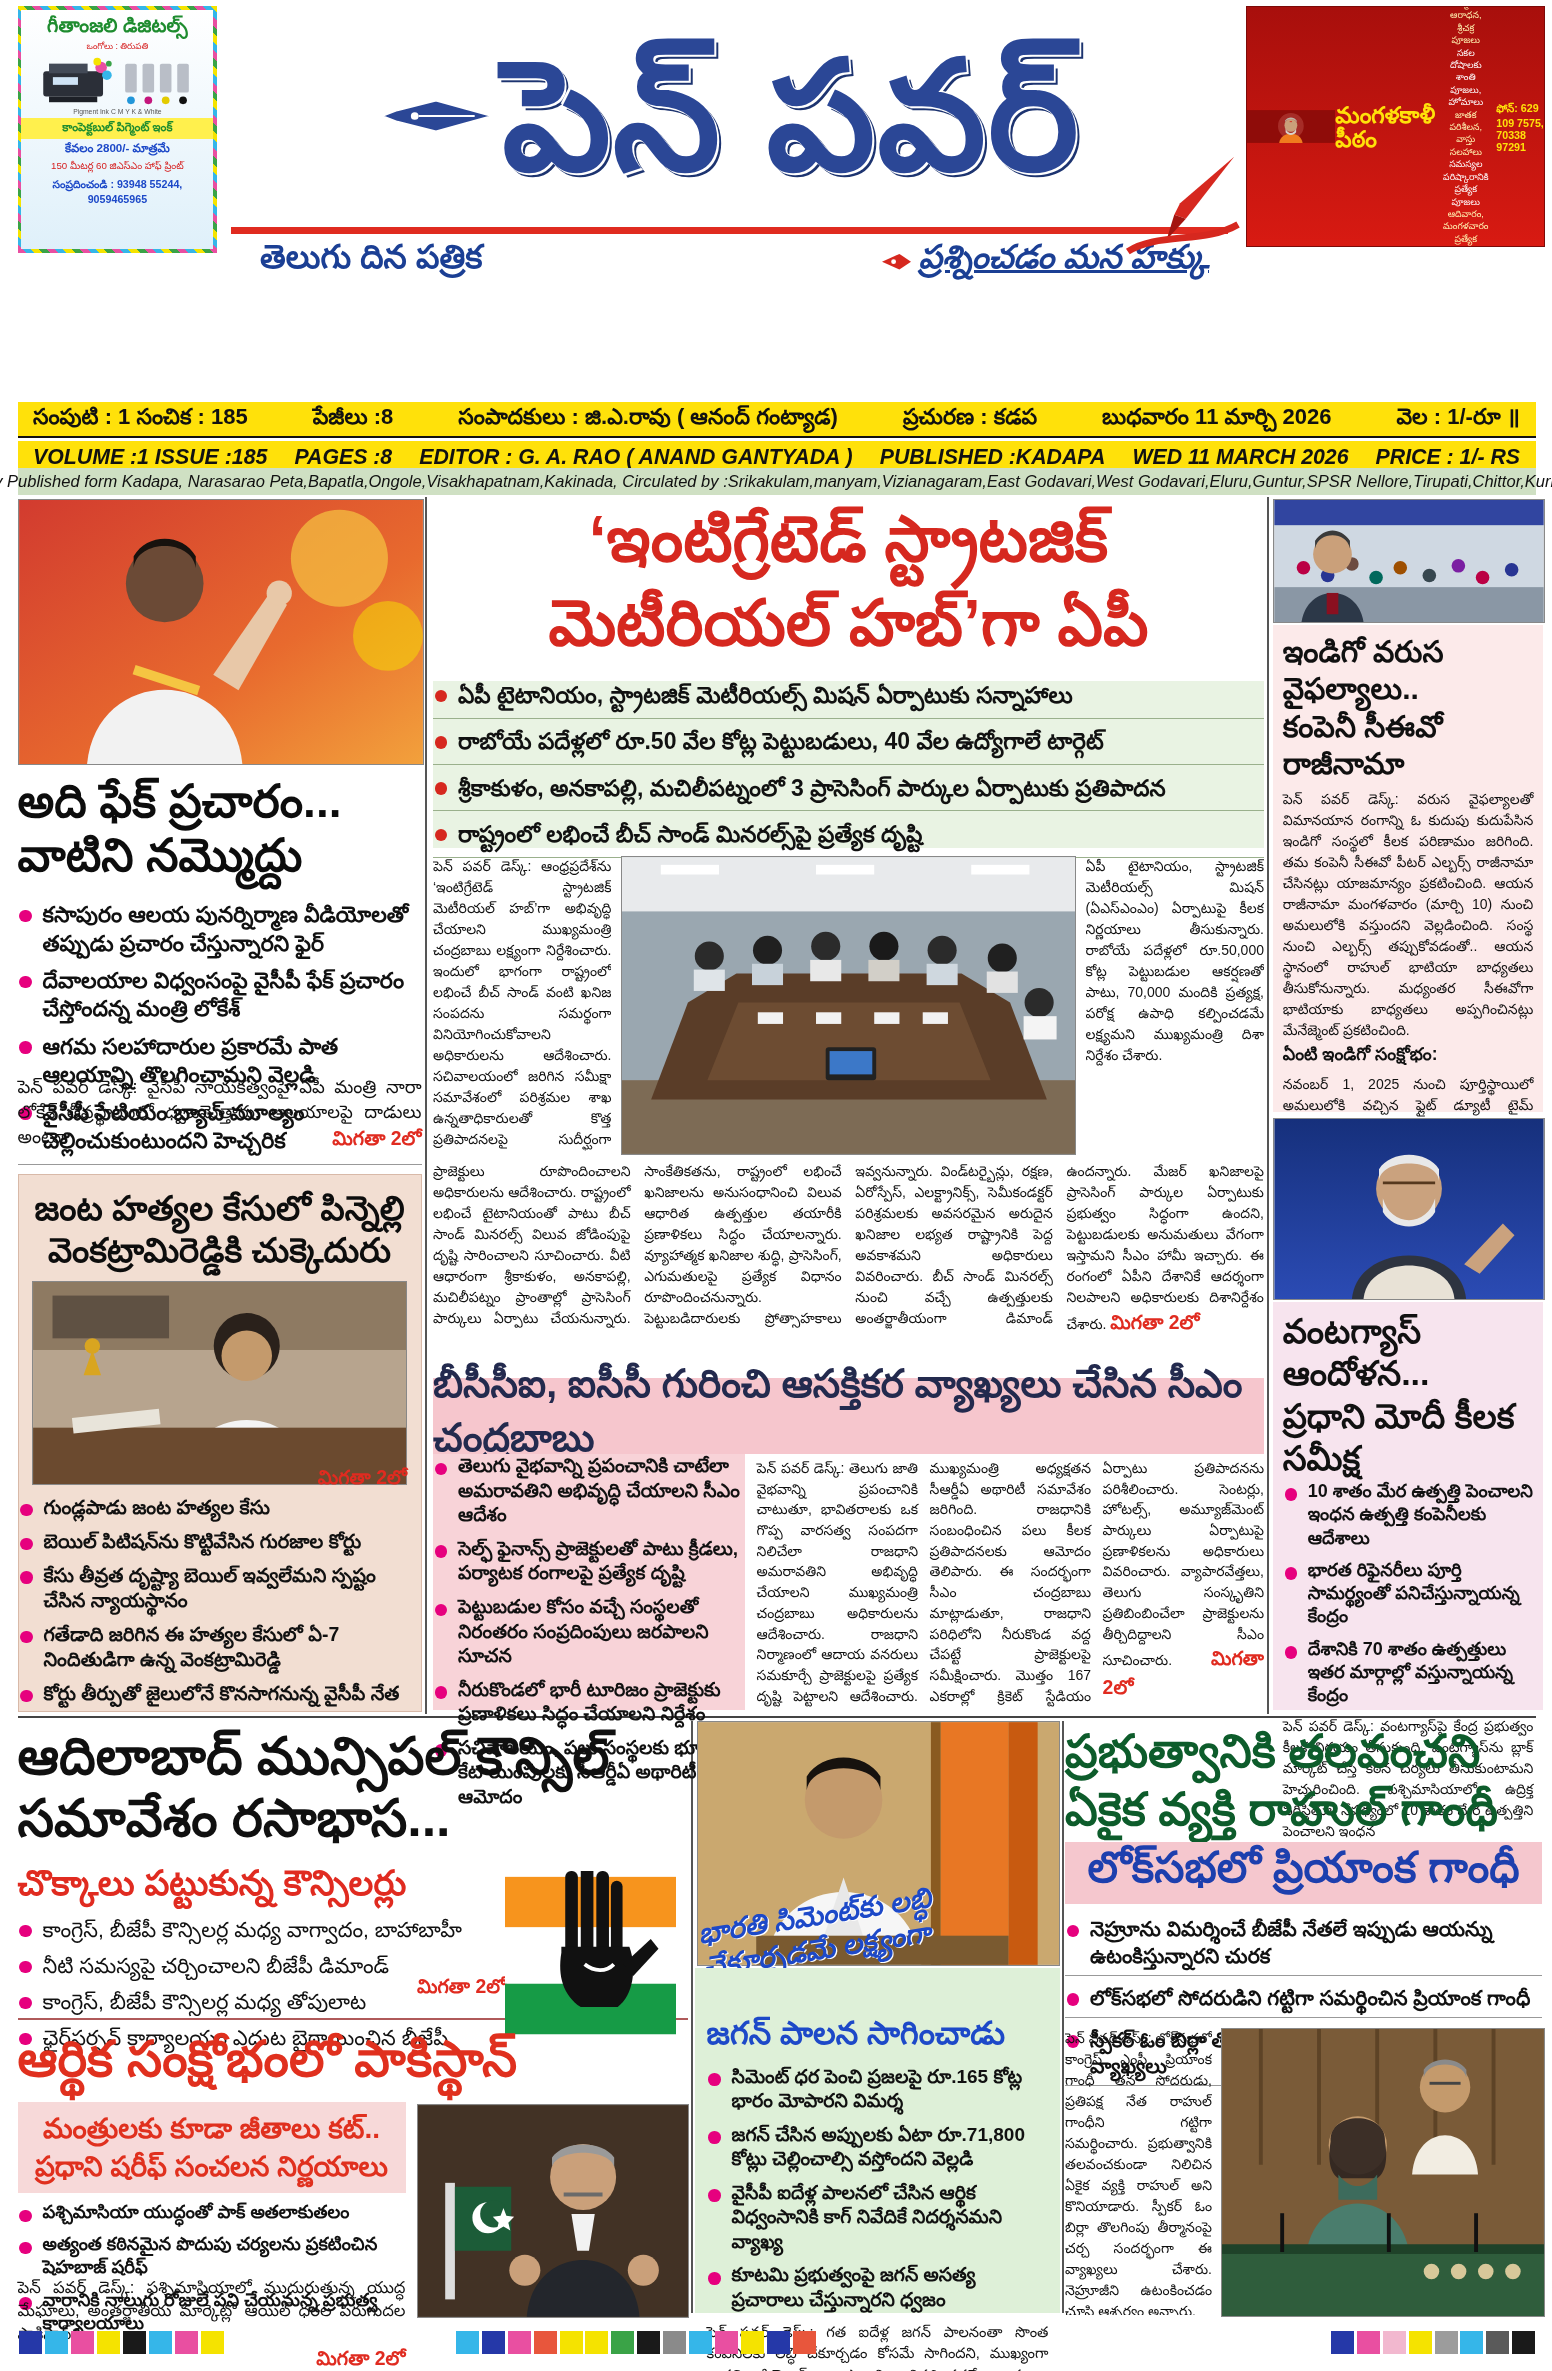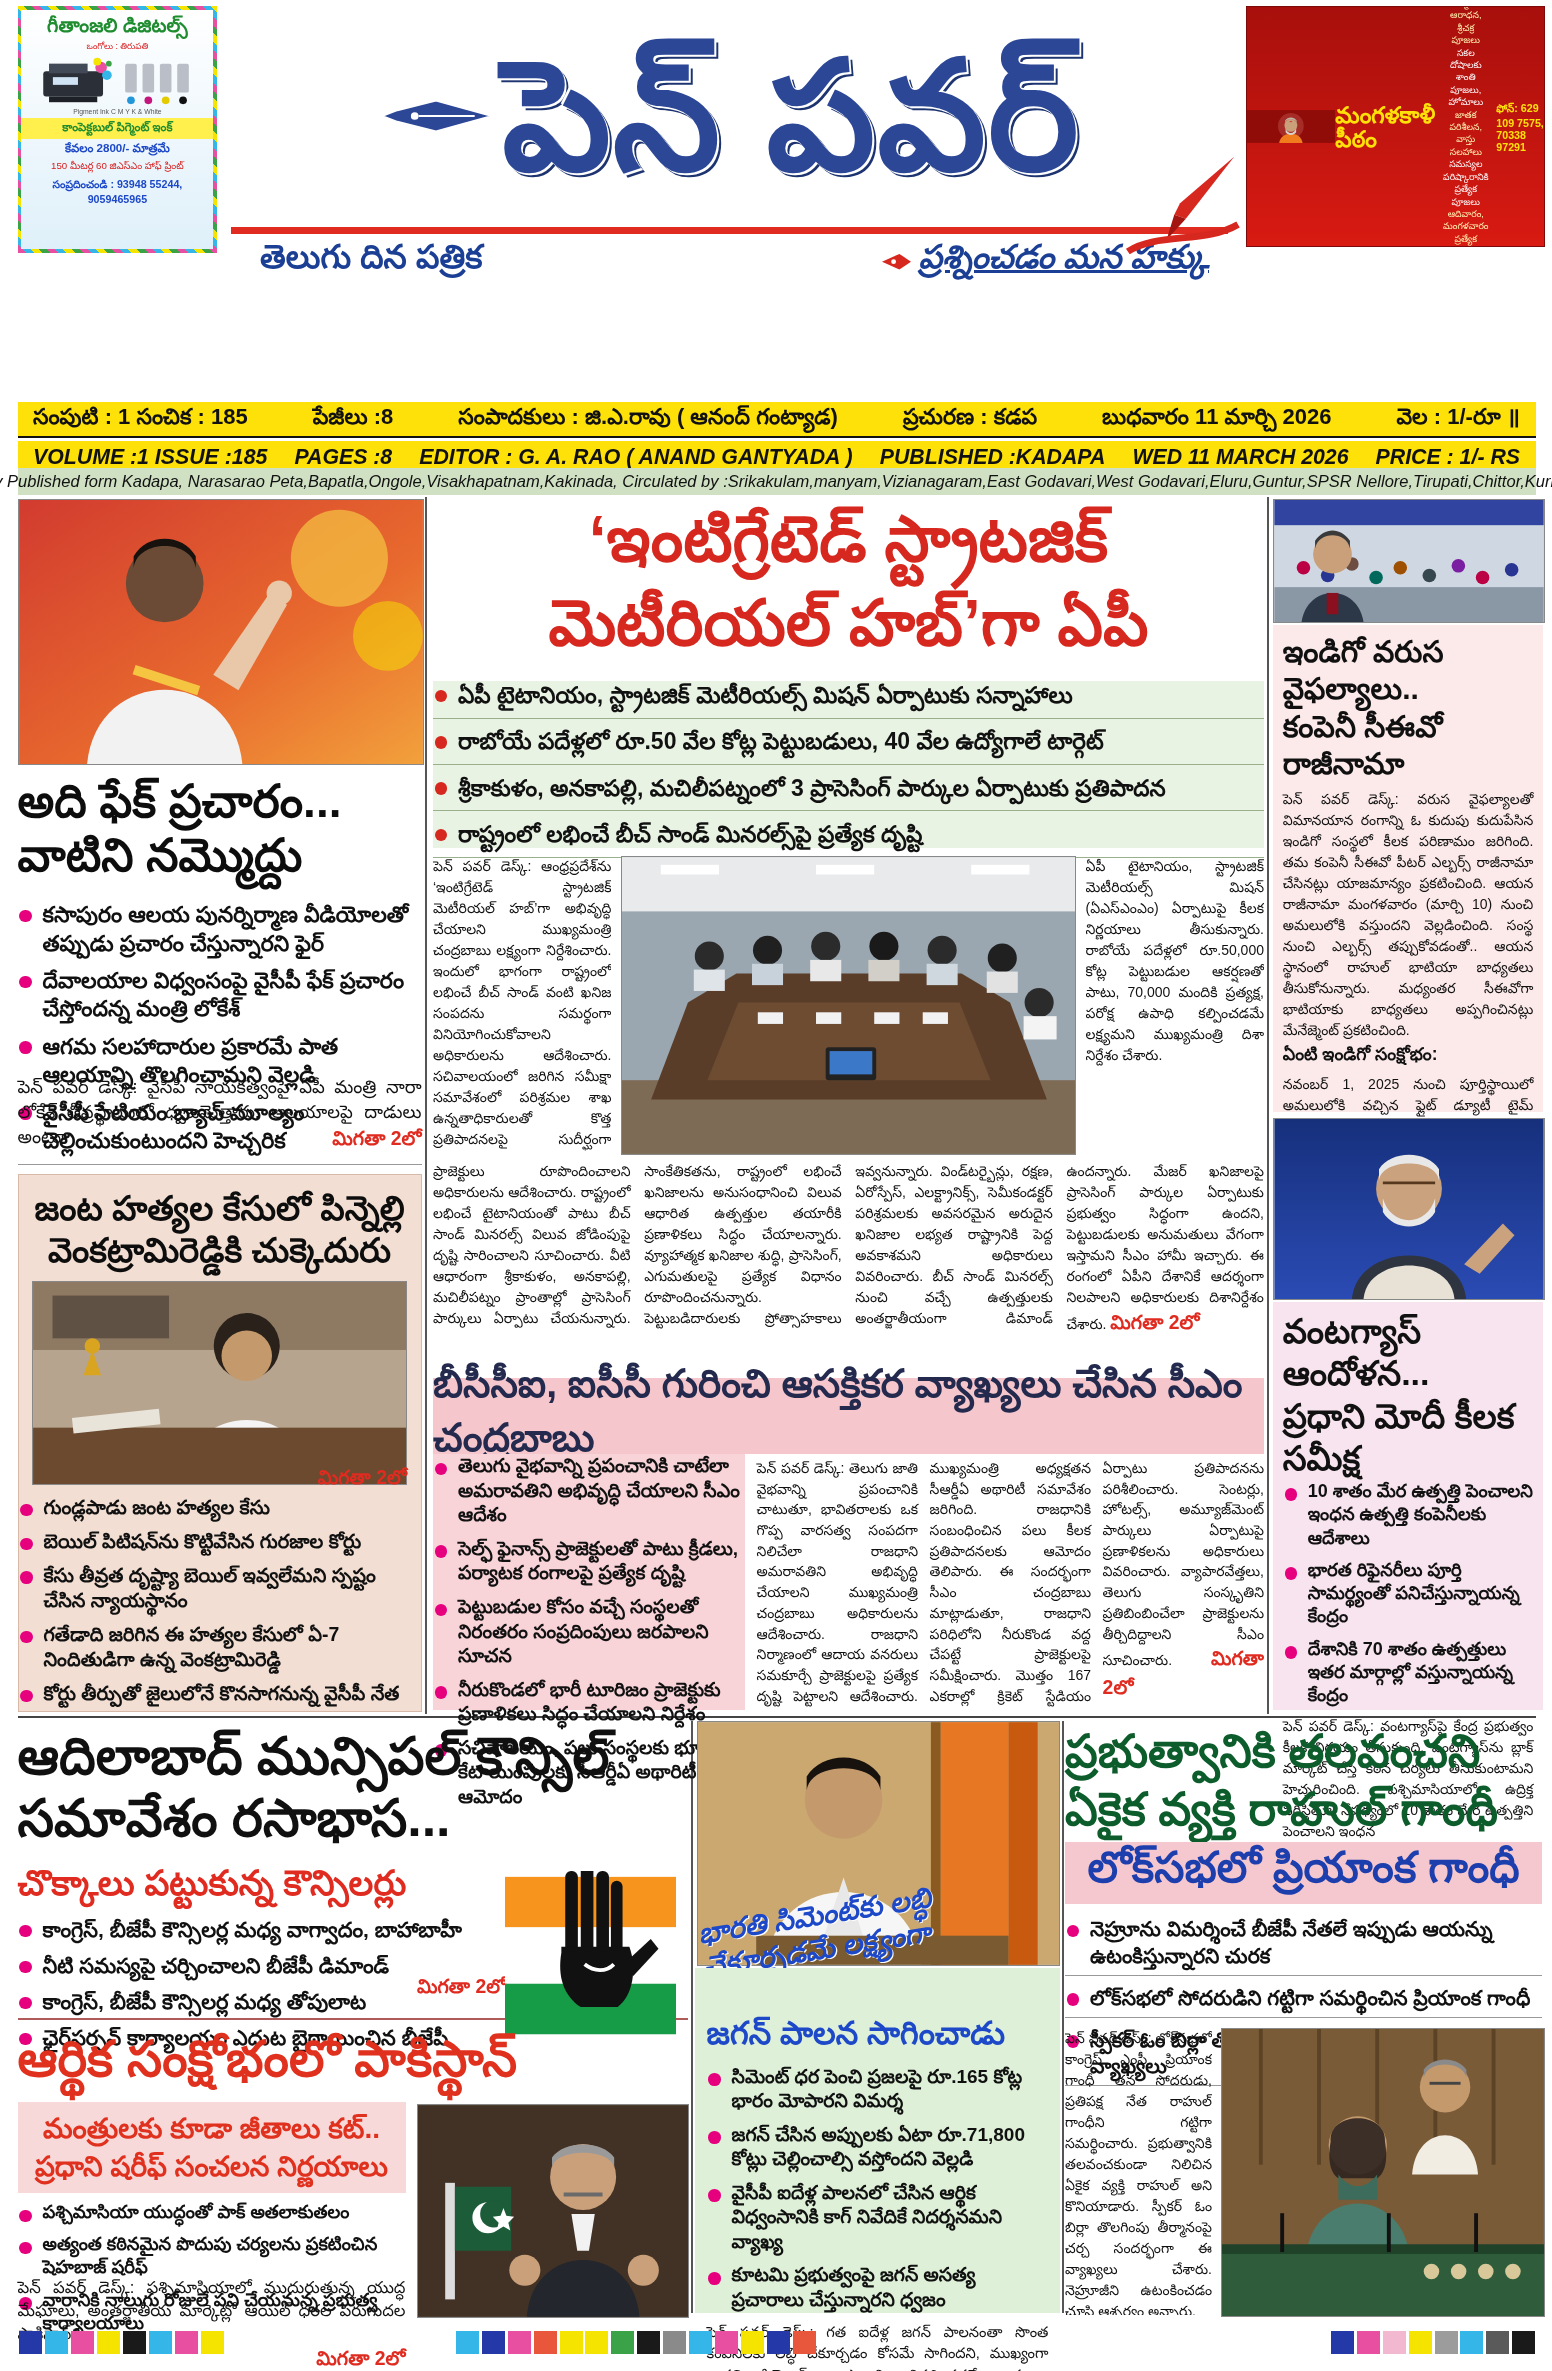--- a/index.html
+++ b/index.html
@@ -75,21 +75,21 @@
   .mcol{width:179px;font-size:14px;line-height:1.5;overflow:hidden;}
   .cols4{left:433px;top:1161px;width:831px;height:210px;column-count:4;column-gap:13.6px;font-size:14px;line-height:1.5;overflow:hidden;}
   .bcci-head{left:433px;top:1378px;width:831px;height:76px;background:#f6c6cd;display:flex;align-items:center;justify-content:center;font-size:39px;font-weight:bold;color:#232a4e;}
   .bcci-body{left:433px;top:1454px;width:831px;height:256px;display:flex;}
   .bcci-bul{width:312px;background:#f8d3d8;box-sizing:border-box;padding:9.7px 9.7px 0 11.6px;font-size:19px;font-weight:bold;}
   .bcci-cols{flex:1;column-count:3;column-gap:11.6px;font-size:14px;line-height:1.48;padding:3.9px 0 0 11.6px;overflow:hidden;position:relative;}
 
   
   .adi-head{left:17.5px;top:1725px;width:670px;font-size:52px;font-weight:bold;line-height:1.2;color:#101010;}
   .adi-sub{left:17.5px;top:1863px;width:456px;font-size:35px;font-weight:bold;color:#e02b20;}
-  .adi-bul{left:17.5px;top:1916px;width:466px;font-size:21px;font-weight:bold;position:relative;}
+  .adi-bul{left:17.5px;top:1916px;width:466px;font-size:21px;font-weight:normal;position:relative;}
   .adi-more{position:absolute;left:417px;top:1975px;}
   .pak-head{left:17.5px;top:2030px;width:670px;font-size:50px;font-weight:bold;color:#e0301e;}
   .pak-sub{left:17.5px;top:2102px;width:388px;background:#f7d9d9;color:#e0301e;font-size:28px;font-weight:bold;text-align:center;line-height:1.35;padding:7.8px 3.9px;box-sizing:border-box;}
   .pak-bul{left:17.5px;top:2201px;width:398px;font-size:18px;font-weight:bold;}
   .pak-body{left:17.5px;top:2276px;width:388px;font-size:16.5px;line-height:1.4;}
   .bha-green{left:695px;top:1968px;width:365px;height:345px;background:#def0d8;box-sizing:border-box;padding:7.8px 11.6px;}
   .bha-rot{position:absolute;left:699px;top:1890px;width:349px;transform:rotate(-9deg);color:#1d49c8;font-size:28px;font-weight:bold;font-style:italic;line-height:1.2;text-shadow:1px 1px 0 #fff;}
   .bha-line2{color:#1d49c8;font-size:32px;font-weight:bold;margin:39px 0 5.8px;}
   .bha-bul{font-size:19px;font-weight:bold;}
   .rah-head{left:1065px;top:1723px;width:477px;font-size:46px;font-weight:bold;color:#0d5c2b;line-height:1.25;}

